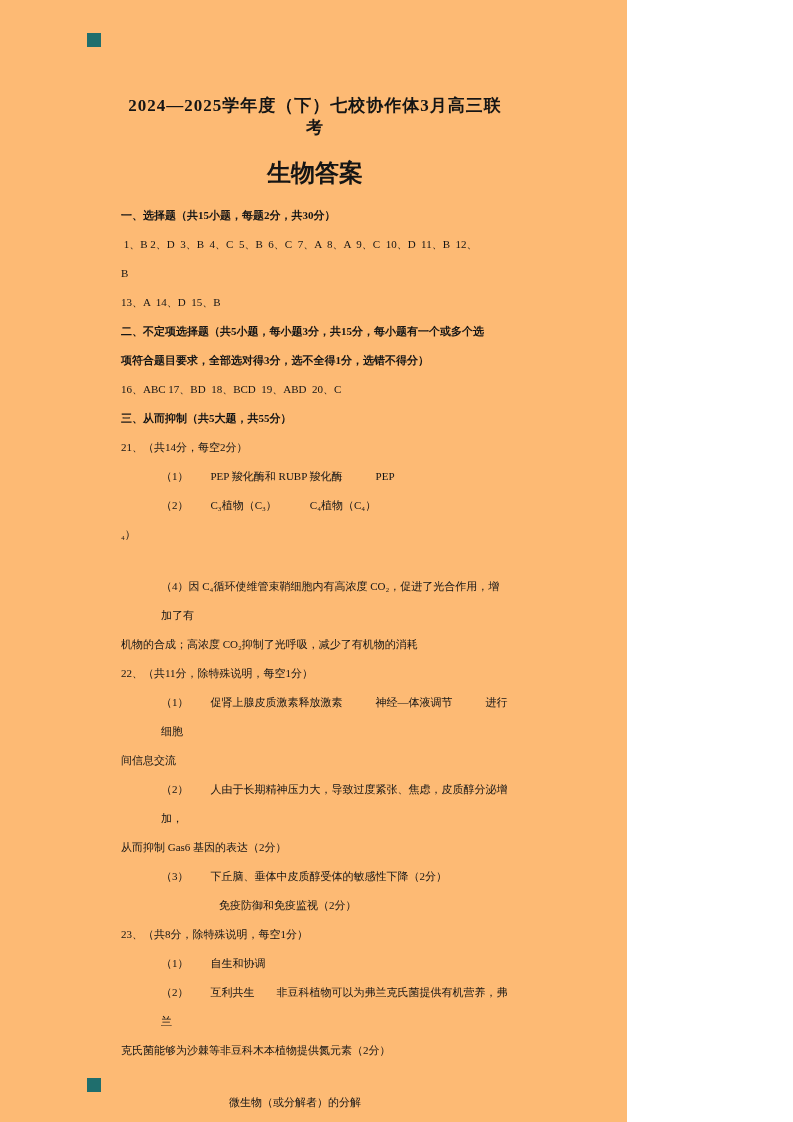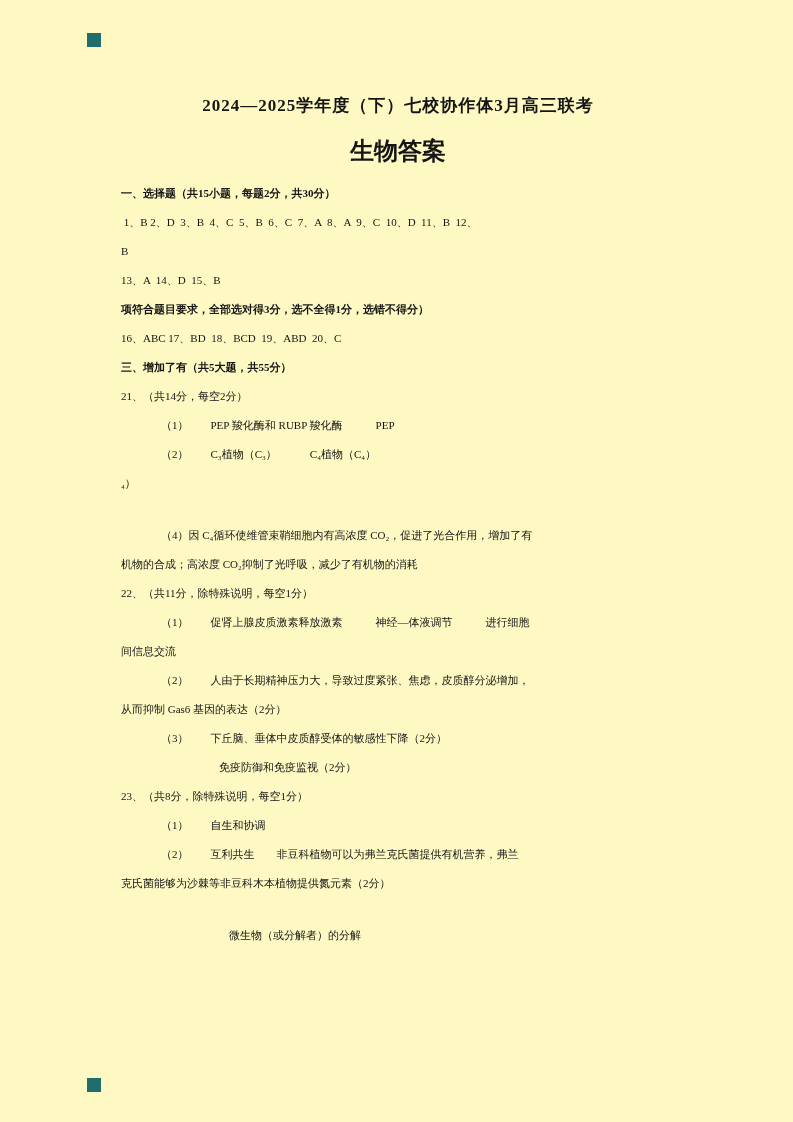--- a/index.html
+++ b/index.html
@@ -4,22 +4,22 @@
 <style>
   * { margin: 0; padding: 0; box-sizing: border-box; }
   html, body { background: #ffffff; }
   body {
     width: 793px; height: 1122px;
     font-family: "Liberation Serif", "DejaVu Serif", serif;
     color: #151515;
   }
   .page {
     position: relative;
-    width: 793px; height: 1122px;
-    background: #fef9c3;
+    width: 627px; height: 1122px;
+    background: #fdba74;
     overflow: hidden;
   }
   .corner-mark {
     position: absolute;
     left: 87px;
     width: 14px; height: 14px;
     background: var(--accent, #1f6e6d);
   }
   .corner-mark.top { top: 33px; }
   .corner-mark.bottom { top: 1078px; }
@@ -59,23 +59,24 @@
   <div class="corner-mark top"></div>
 
   <div class="content">
     <div class="header-title">2024—2025学年度（下）七校协作体3月高三联考</div>
     <div class="main-title">生物答案</div>
     <div class="doc-body" id="doc-body">
         <div class="line bold">一、选择题（共15小题，每题2分，共30分）</div>
         <div class="line"> 1、B 2、D  3、B  4、C  5、B  6、C  7、A  8、A  9、C  10、D  11、B  12、</div>
         <div class="line">B</div>
         <div class="line">13、A  14、D  15、B</div>
+        <div class="line bold">二、不定项选择题（共5小题，每小题3分，共15分，每小题有一个或多个选</div>
         <div class="line bold">项符合题目要求，全部选对得3分，选不全得1分，选错不得分）</div>
         <div class="line">16、ABC 17、BD  18、BCD  19、ABD  20、C</div>
-        <div class="line bold">三、增加了有（共5大题，共55分）</div>
+        <div class="line bold">三、从而抑制（共5大题，共55分）</div>
         <div class="line">21、（共14分，每空2分）</div>
         <div class="line item">（1）　　PEP 羧化酶和 RUBP 羧化酶　　　PEP</div>
         <div class="line item">（2）　　C₃植物（C₃）　　　C₄植物（C₄）</div>
         <div class="line">₄）</div>
         <div class="line item gap">（4）因 C₄循环使维管束鞘细胞内有高浓度 CO₂，促进了光合作用，增加了有</div>
         <div class="line">机物的合成；高浓度 CO₂抑制了光呼吸，减少了有机物的消耗</div>
         <div class="line">22、（共11分，除特殊说明，每空1分）</div>
         <div class="line item">（1）　　促肾上腺皮质激素释放激素　　　神经—体液调节　　　进行细胞</div>
         <div class="line">间信息交流</div>
         <div class="line item">（2）　　人由于长期精神压力大，导致过度紧张、焦虑，皮质醇分泌增加，</div>

